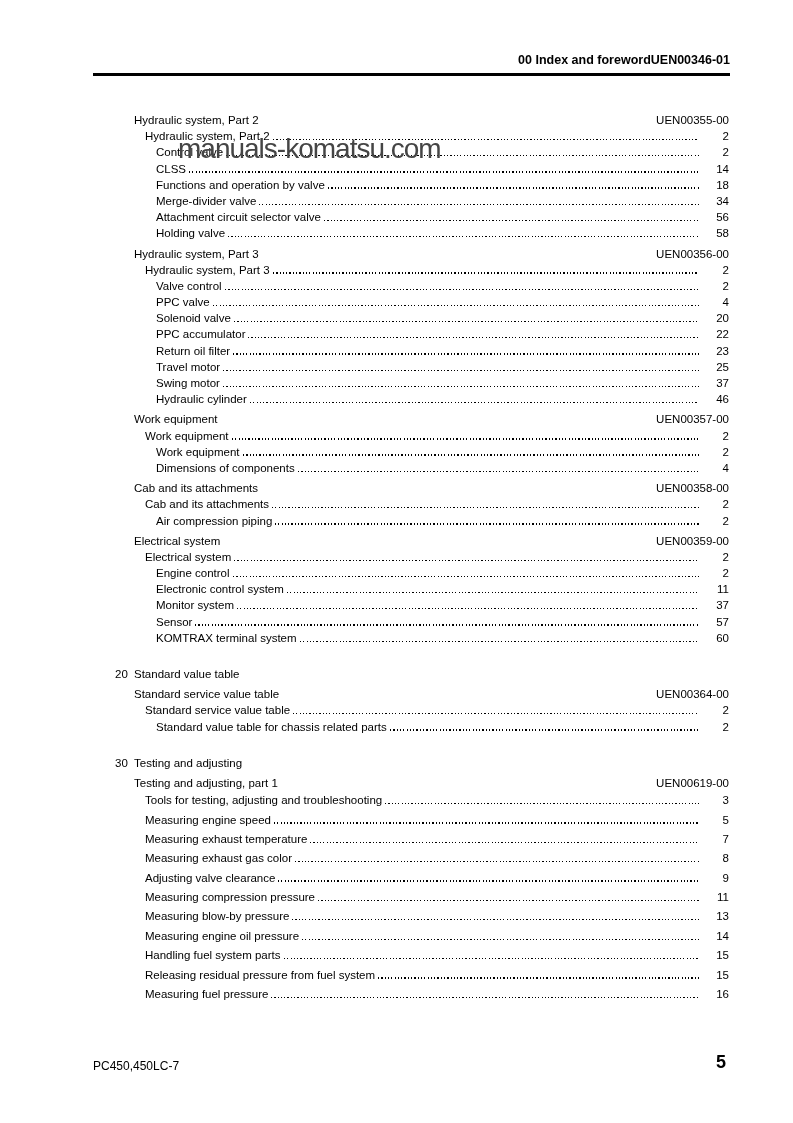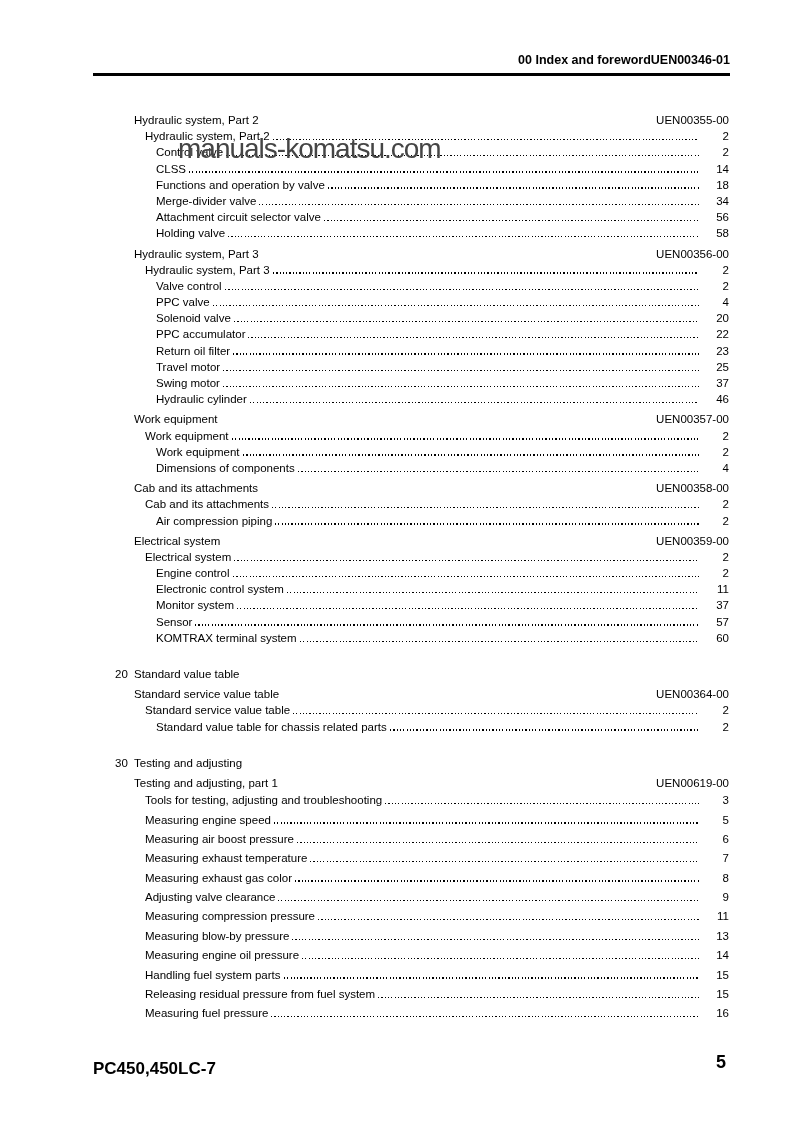--- a/index.html
+++ b/index.html
@@ -48,21 +48,21 @@
     background-image:repeating-linear-gradient(to right, #000 0 1.2px, transparent 1.2px 3.3px);
   }
   .page-num { flex:0 0 30px; width:30px; text-align:right; white-space:nowrap; }
   .watermark {
     position:absolute; left:178px; top:134px;
     font-size:28px; letter-spacing:-1px; line-height:30px;
     color:#454545; white-space:nowrap; z-index:5;text-align:right;
   }
   .footer-model {
     position:absolute; left:93px; top:1059px;
-    font-size:17px; font-weight:bold;
+    font-size:12px; font-weight:normal;
   }
   .footer-page {
     position:absolute; left:93px; top:1052px; width:633px;
     text-align:right; font-size:18px; font-weight:bold;
   }
 </style>
 </head>
 <body>
 
 <div class="header">
@@ -271,25 +271,20 @@
         <span class="label">Tools for testing, adjusting and troubleshooting</span>
         <span class="leader"></span>
         <span class="page-num">3</span>
       </div>
       <div class="entry l2">
         <span class="label">Measuring engine speed</span>
         <span class="leader"></span>
         <span class="page-num">5</span>
       </div>
       <div class="entry l2">
-        <span class="label">Measuring air boost pressure</span>
-        <span class="leader"></span>
-        <span class="page-num">6</span>
-      </div>
-      <div class="entry l2">
         <span class="label">Measuring exhaust temperature</span>
         <span class="leader"></span>
         <span class="page-num">7</span>
       </div>
       <div class="entry l2">
         <span class="label">Measuring exhaust gas color</span>
         <span class="leader"></span>
         <span class="page-num">8</span>
       </div>
       <div class="entry l2">

